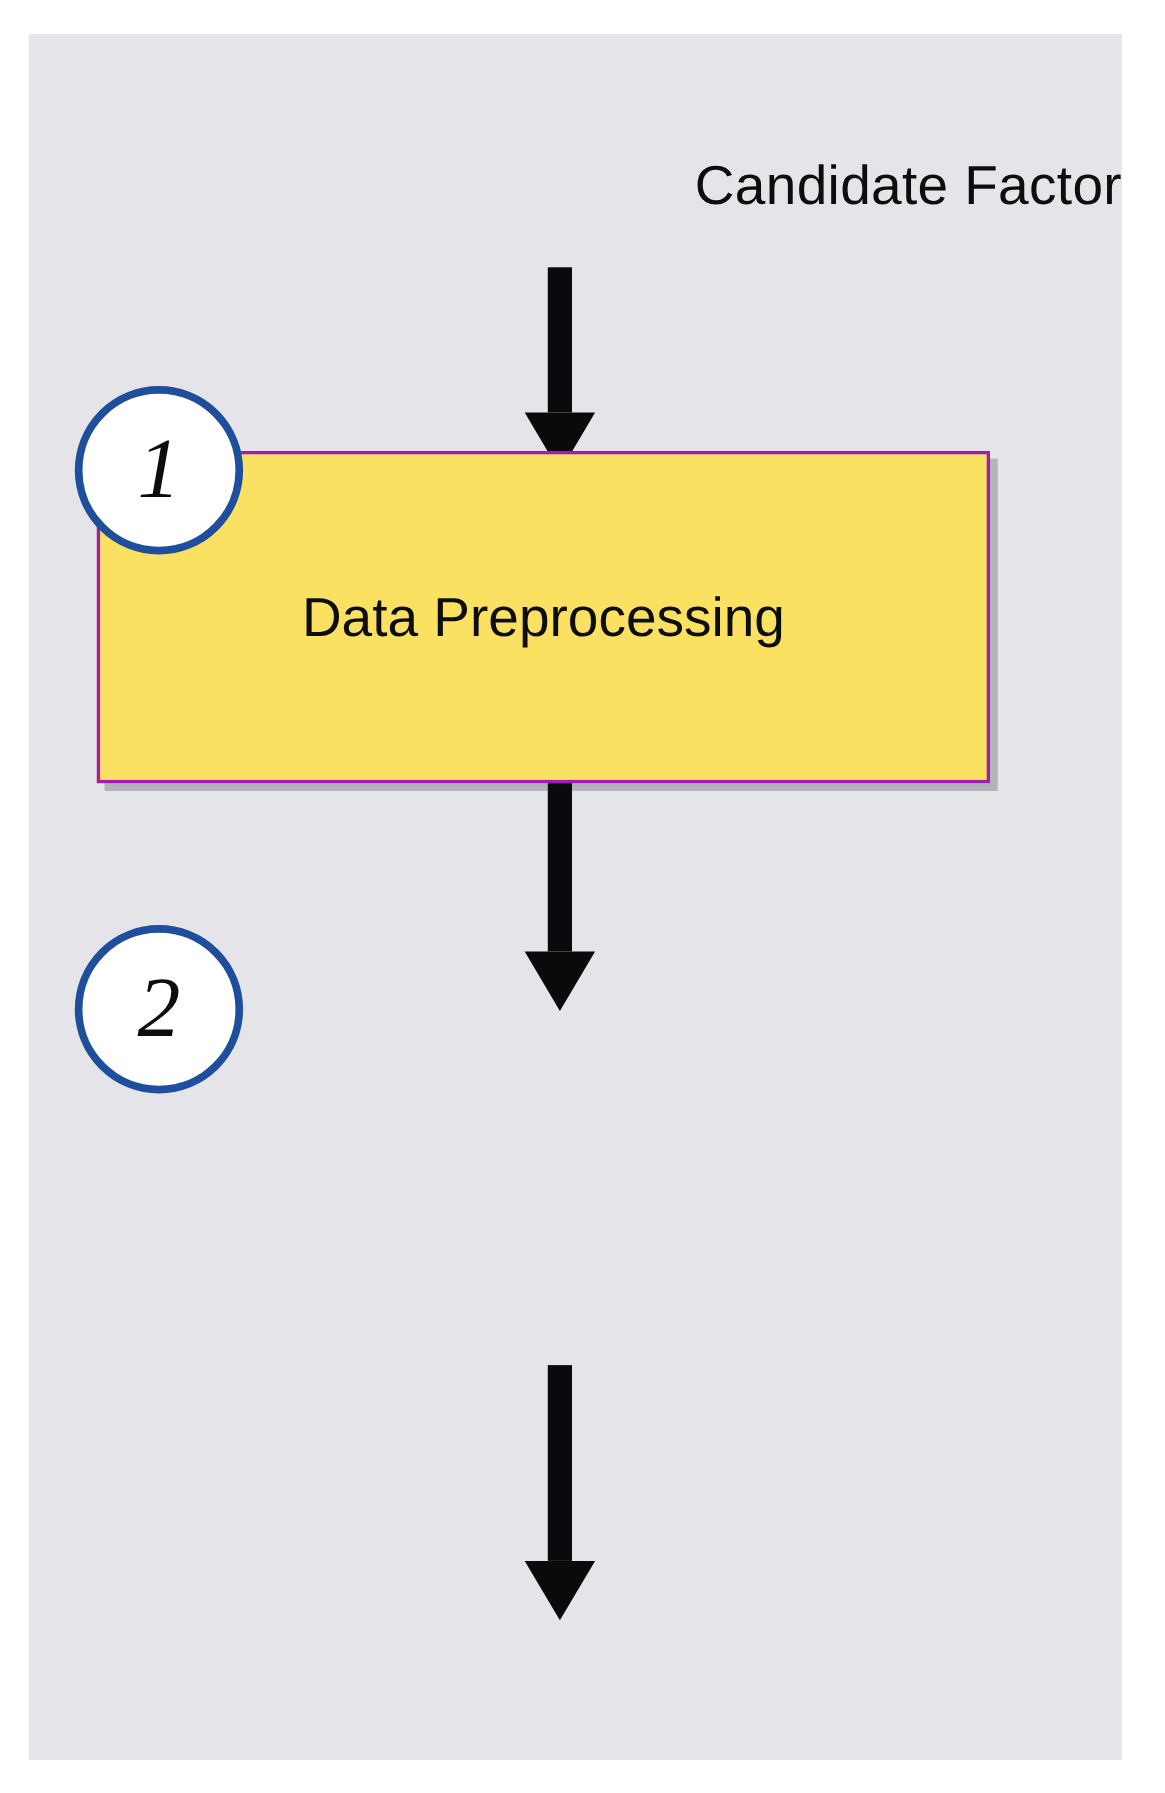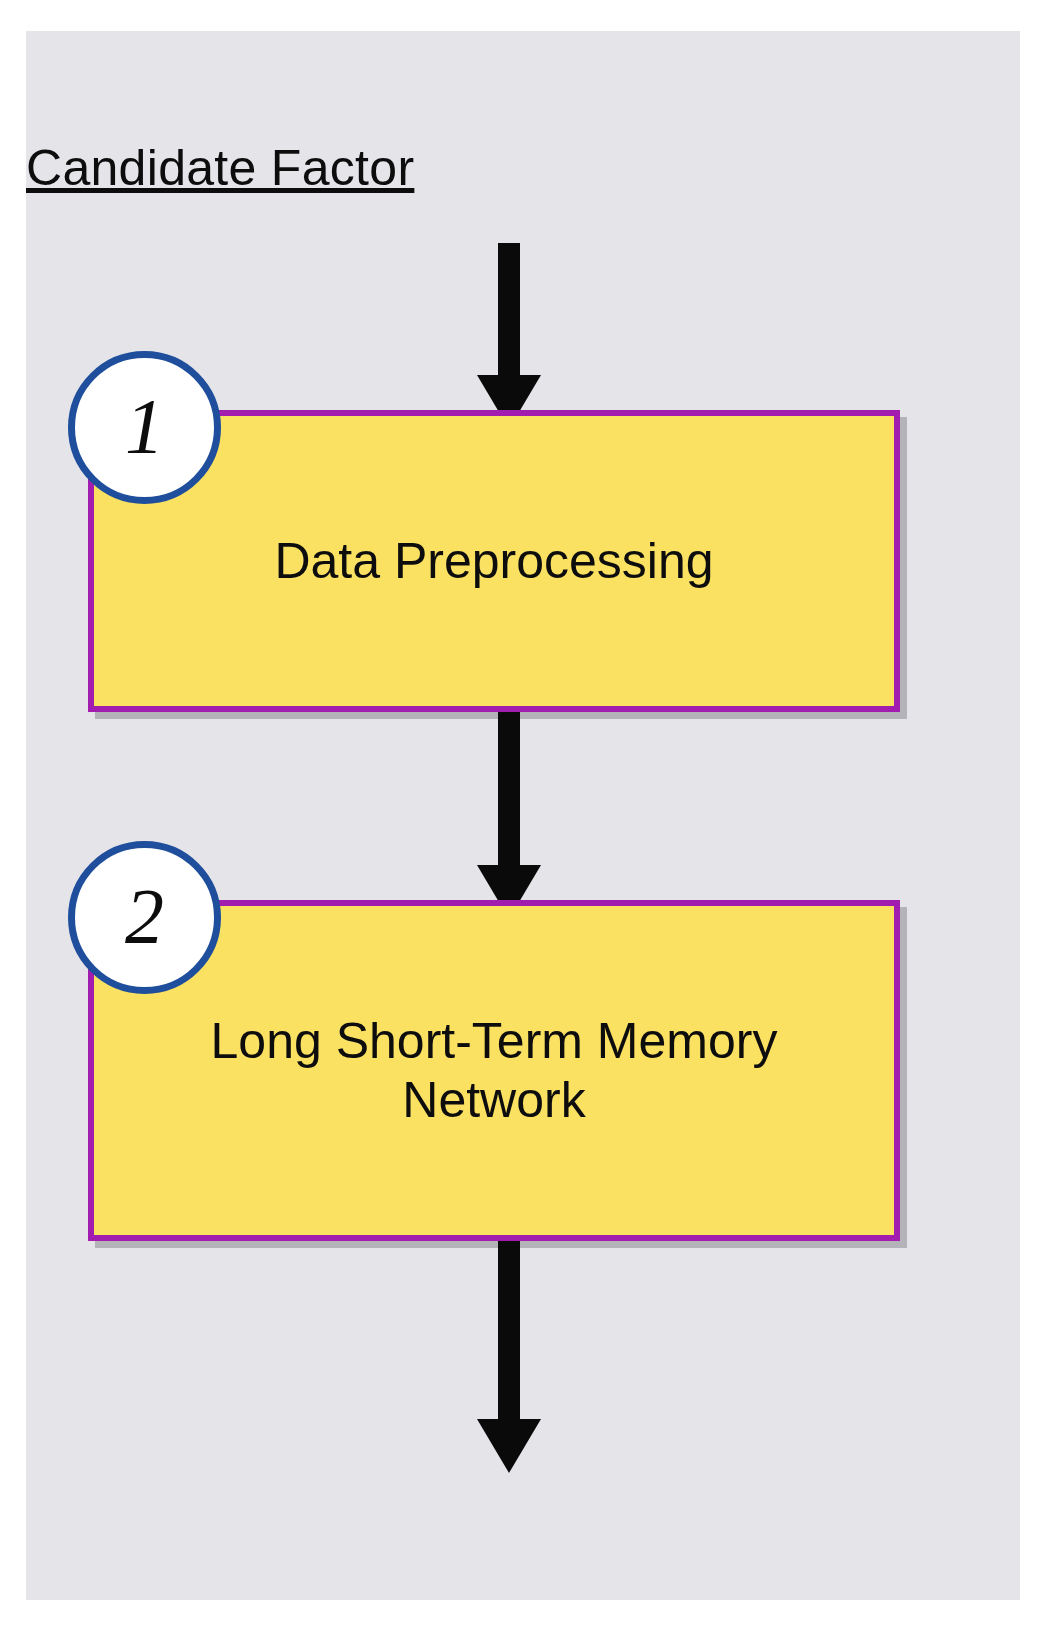--- a/index.html
+++ b/index.html
@@ -21,34 +21,33 @@
     left: 26px;
     top: 31px;
     width: 994px;
     height: 1569px;
     background: #e5e4e9;
   }
 
   
   .plain-label {
     position: absolute;
-    text-align: left;
+    text-align: right;
     color: #0d0d0d;
     font-size: 50px;
     line-height: 1.08;
     letter-spacing: 0.3px;
     white-space: nowrap;
-    text-decoration: underline;
   }
 
   
   .process-box {
     position: absolute;
     background: #fbe162;
-    border: 6px solid #a21caf;
+    border: 3px solid #a21caf;
     box-sizing: border-box;
     box-shadow: 7px 7px 0 0 rgba(120,120,128,0.45);
     display: flex;
     align-items: center;
     justify-content: center;
   }
   .process-box .box-label {
     text-align: center;
     color: #0d0d0d;
     font-size: 50px;
@@ -154,24 +153,20 @@
 
   <div class="step-badge" id="badge-step-1">
     <span class="badge-number">1</span>
   </div>
 
   <div class="flow-arrow" id="arrow-box1-to-box2">
     <div class="shaft"></div>
     <div class="head"></div>
   </div>
 
-  <div class="process-box" id="box-lstm">
-    <div class="box-label">Long Short-Term Memory
-Network</div>
-  </div>
 
   <div class="step-badge" id="badge-step-2">
     <span class="badge-number">2</span>
   </div>
 
   <div class="flow-arrow" id="arrow-box2-to-output">
     <div class="shaft"></div>
     <div class="head"></div>
   </div>
 

